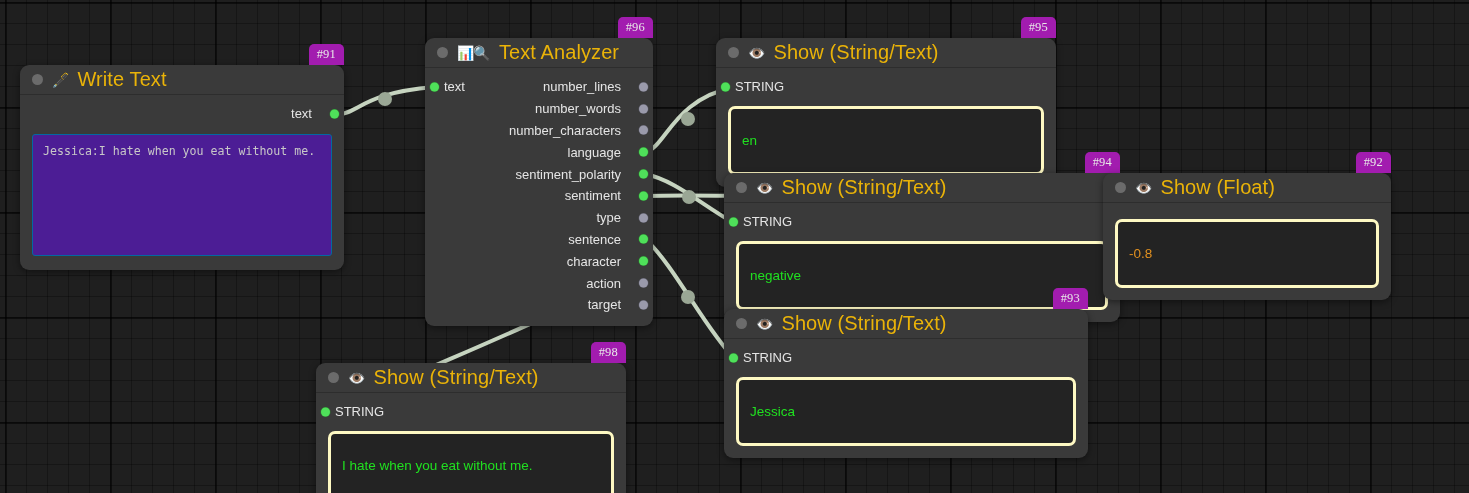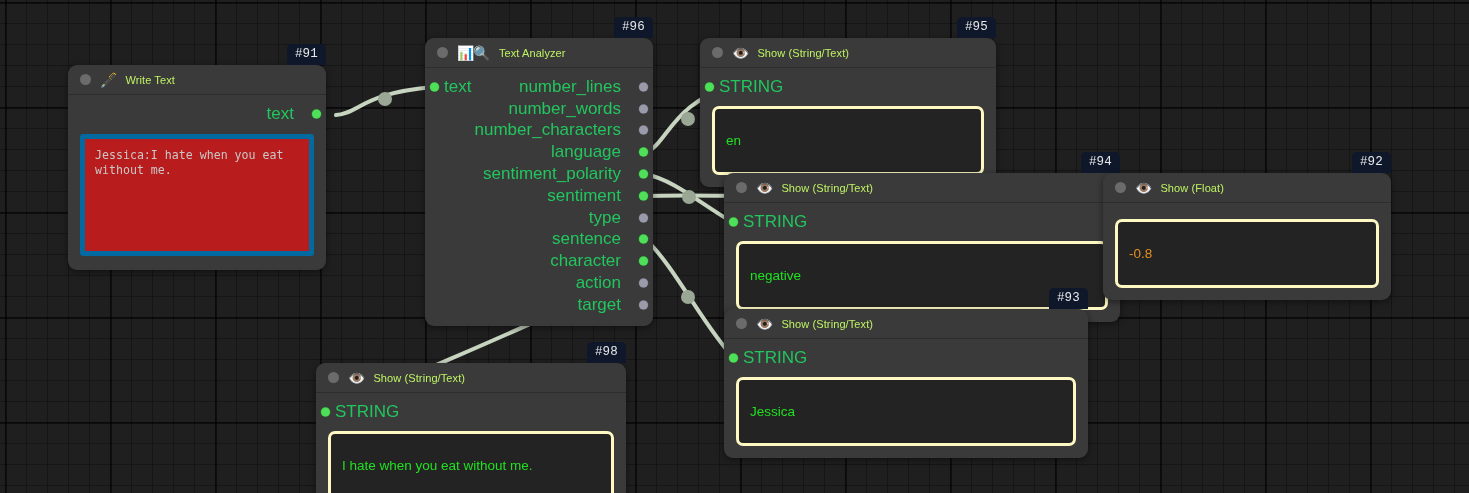--- a/index.html
+++ b/index.html
@@ -36,28 +36,28 @@
     background: #3a3a3a;
     border-radius: 9px;
     box-shadow: 0 2px 7px rgba(0,0,0,0.45);
     overflow: visible;
   }
 
   .node-badge {
     position: absolute;
     top: -21px;
     right: 0px;
-    background: #0f172a;
+    background: #a21caf;
     color: #e8e8e8;
     font-size: 12.5px;
     line-height: 21px;
     padding: 0 8px;
     border-radius: 5px 5px 0 0;
     letter-spacing: .2px;
-    font-family: Liberation Mono, monospace;
+    font-family: Liberation Serif, serif;
     text-align: center;
   }
 
   .node-header {
     height: 30px;
     display: flex;
     align-items: center;
     gap: 9px;
     padding: 0 12px;
     border-bottom: 1px solid #2d2d2d;
@@ -67,41 +67,41 @@
   .collapse-dot {
     width: 11px; height: 11px;
     border-radius: 50%;
     background: #6b6b6b;
     flex: 0 0 auto;
   }
 
   .node-icon { font-size: 14px; line-height: 1; flex: 0 0 auto; letter-spacing: -1px; }
 
   .node-title {
-    color: #bef264;
-    font-size: 11px;
+    color: #eab308;
+    font-size: 20px;
     white-space: nowrap;
     letter-spacing: .1px;
   }
 
   .node-body { padding: 8px 0 10px; }
 
   
   .port-row {
     height: 21.8px;
     display: flex;
     align-items: center;
     position: relative;
   }
   .port-row.out { justify-content: flex-end; padding-right: 32px; }
   .port-row.in  { justify-content: flex-start; padding-left: 19px; }
 
   .port-label {
-    color: #22c55e;
-    font-size: 17px;
+    color: #e5e5e5;
+    font-size: 13px;
     white-space: nowrap;
   }
 
   .dot {
     position: absolute;
     width: 9px; height: 9px;
     border-radius: 50%;
     top: 50%;
     transform: translateY(-50%);
   }
@@ -120,37 +120,37 @@
     font-size: 13.5px;
     min-height: 32px;
     display: flex;
     align-items: center;
   }
   .value-box.green { color: #20e020; }
   .value-box.amber { color: #e09020; }
 
   .textarea-box {
     margin: 9px 12px 4px;
-    background: #b91c1c;
-    border: 5px solid #0369a1;
+    background: #4c1d95;
+    border: 1px solid #0369a1;
     border-radius: 3px;
     padding: 9px 10px;
     color: #c8c8c8;
     font-family: "DejaVu Sans Mono", monospace;
     font-size: 11.6px;
     line-height: 1.35;
     height: 122px;
     white-space: pre-wrap;
     overflow: hidden;
   }
 
   
-  #node-91 { left: 20px;   top: 65px;  width: 258px; margin-left: 48px; }
+  #node-91 { left: 20px;   top: 65px;  width: 324px; }
   #node-96 { left: 425px;  top: 38px;  width: 228px; }
-  #node-95 { left: 700px;  top: 38px;  width: 296px; }
+  #node-95 { left: 716px;  top: 38px;  width: 340px; }
   #node-94 { left: 724px;  top: 173px; width: 396px; }
   #node-93 { left: 724px;  top: 309px; width: 364px; }
   #node-92 { left: 1103px; top: 173px; width: 288px; }
   #node-98 { left: 316px;  top: 363px; width: 310px; }
 </style>
 </head>
 <body>
 
 <div id="canvas">
 

